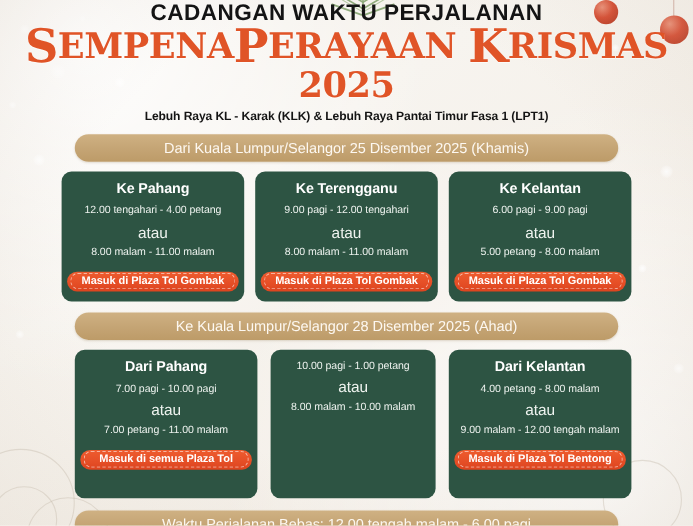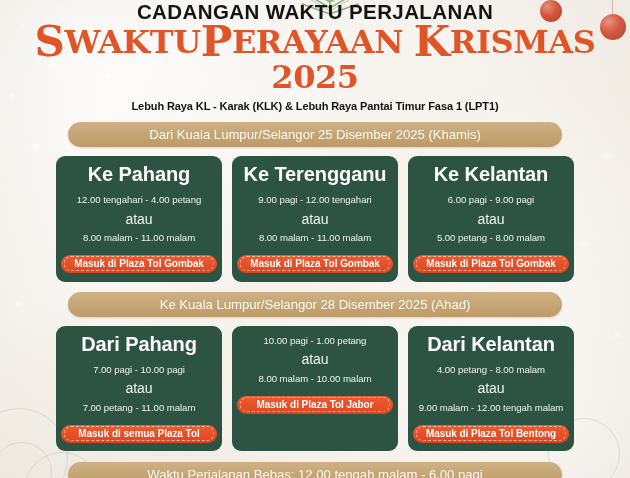--- a/index.html
+++ b/index.html
@@ -137,21 +137,21 @@
     background: #2d5443;
     border-radius: 9px;
     padding: 7px 6px 9px 6px;
     box-sizing: border-box;
     display: flex;
     flex-direction: column;
     align-items: center;
   }
   .card-title {
     color: #ffffff;
-    font-size: 20px;
+    font-size: 13px;
     font-weight: 700;
     letter-spacing: -0.1px;
     margin-bottom: 6px;
   }
   .card-times {
     text-align: center;
     color: #eef3ef;
     font-size: 9.6px;
     line-height: 1.62;
     letter-spacing: -0.05px;
@@ -177,21 +177,21 @@
   .ticket::after {
     content: "";
     position: absolute;
     inset: 1.5px 3px;
     border: 1px dashed rgba(255,255,255,0.55);
     border-radius: 7px;
     pointer-events: none;
   }
   .ticket span { position: relative; z-index: 2; }
 
-  .row-2 .card { padding-bottom: 8px; }
+  .row-2 .card { padding-bottom: 26px; margin-left: 12px; }
 </style>
 </head>
 <body>
 
 <div id="poster">
 
   <div class="bokeh" style="left:18px;top:22px;width:9px;height:9px;"></div>
   <div class="bokeh" style="left:46px;top:58px;width:14px;height:14px;"></div>
   <div class="bokeh" style="left:8px;top:92px;width:7px;height:7px;"></div>
   <div class="bokeh" style="left:72px;top:14px;width:6px;height:6px;"></div>
@@ -247,21 +247,21 @@
   <div class="bauble" style="left:556px;top:-40px;width:40px;height:44px;">
     
     
   </div>
 
   <div class="vignette"></div>
 
   <div class="head">
     <h1 class="title-main">CADANGAN WAKTU PERJALANAN</h1>
     <div class="title-script">
-      <span class="cap">S</span><span>WAKTU</span><span class="cap">P</span><span>ERAYAAN</span> <span class="cap">K</span><span>RISMAS 2025</span>
+      <span class="cap">S</span><span>EMPENA</span><span class="cap">P</span><span>ERAYAAN</span> <span class="cap">K</span><span>RISMAS 2025</span>
     </div>
     <div class="title-sub">Lebuh Raya KL - Karak (KLK) &amp; Lebuh Raya Pantai Timur Fasa 1 (LPT1)</div>
   </div>
 
   <div class="banner banner-1">Dari Kuala Lumpur/Selangor 25 Disember 2025 (Khamis)</div>
 
   <div class="row row-1">
 
     <div class="card">
       <div class="card-title">Ke Pahang</div>
@@ -316,23 +316,20 @@
           <span>Masuk di semua Plaza Tol</span>
         </div>
     </div>
 
     <div class="card">
       <div class="card-times">
         <div>10.00 pagi - 1.00 petang</div>
         <div class="sep">atau</div>
         <div>8.00 malam - 10.00 malam</div>
       </div>
-      <div class="ticket">
-          <span>Masuk di Plaza Tol Jabor</span>
-        </div>
     </div>
 
     <div class="card">
       <div class="card-title">Dari Kelantan</div>
       <div class="card-times">
         <div>4.00 petang - 8.00 malam</div>
         <div class="sep">atau</div>
         <div>9.00 malam - 12.00 tengah malam</div>
       </div>
       <div class="ticket">

